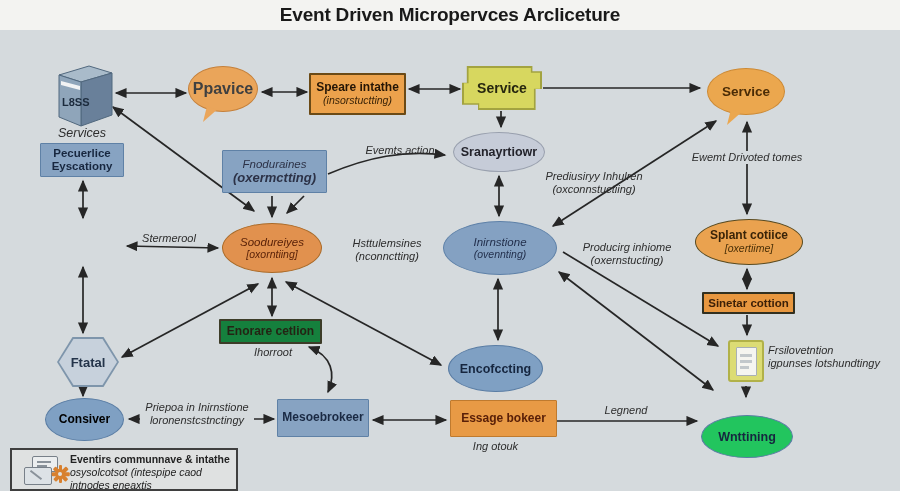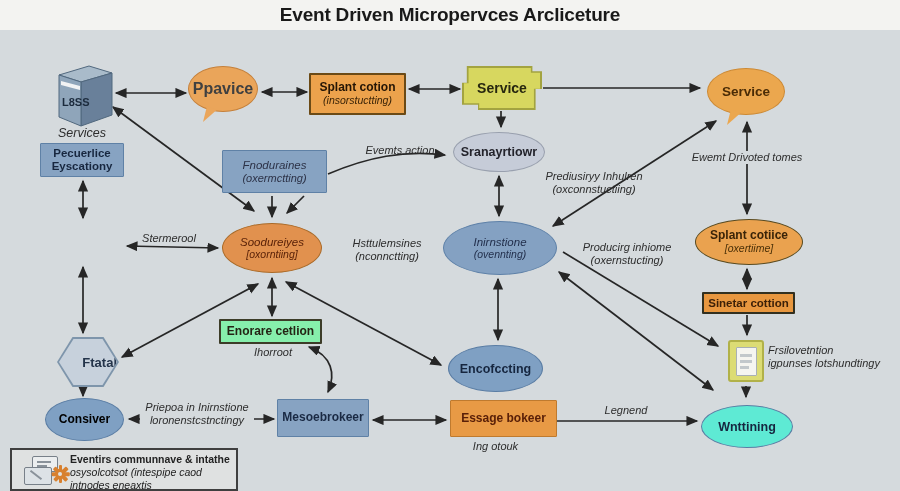--- a/index.html
+++ b/index.html
@@ -16,21 +16,21 @@
   .ell{border-radius:50%;}
   .bold12{font-weight:bold;font-size:12.5px;}
   .it10{font-style:italic;font-size:10.5px;font-weight:normal;}
   .lbl{position:absolute;z-index:3;font-style:italic;color:#2d2d2d;font-size:11px;
        line-height:1.2;text-align:center;}
   .lbl.bg{background:#d5dadd;}
   .hexo{position:absolute;z-index:2;clip-path:polygon(25% 0%,75% 0%,100% 50%,75% 100%,25% 100%,0% 50%);
         background:#7e95ab;}
   .hexi{position:absolute;left:2px;top:2px;right:2px;bottom:2px;
         clip-path:polygon(25% 0%,75% 0%,100% 50%,75% 100%,25% 100%,0% 50%);
-        background:#c7d1dc;display:flex;align-items:center;justify-content:flex-end;
+        background:#c7d1dc;display:flex;align-items:center;justify-content:center;
         font-weight:bold;font-size:13px;color:#24344a;}
   .jago{position:absolute;z-index:2;background:#a3a340;
         clip-path:polygon(6% 0%,88% 0%,88% 12%,100% 12%,100% 52%,92% 52%,92% 100%,20% 100%,20% 88%,0% 88%,0% 38%,6% 38%);}
   .jagi{position:absolute;left:2px;top:2px;right:2px;bottom:2px;background:#d7d75f;
         clip-path:polygon(6% 0%,88% 0%,88% 12%,100% 12%,100% 52%,92% 52%,92% 100%,20% 100%,20% 88%,0% 88%,0% 38%,6% 38%);
         display:flex;align-items:center;justify-content:center;font-weight:bold;font-size:14px;color:#27270f;}
   .bubble{border-radius:50%;}
   .tail{position:absolute;z-index:2;width:16px;height:16px;}
   .legendbox{position:absolute;z-index:4;left:10px;top:448px;width:228px;height:43px;
         background:#dfe1e1;border:2px solid #3f3f3f;box-sizing:border-box;overflow:hidden;}
@@ -116,38 +116,38 @@
     <span class="bold12" style="font-size:11.5px;">Pecuerlice</span>
     <span class="bold12" style="font-size:11.5px;">Eyscationy</span>
   </div>
 
   <div class="node bubble" style="left:188px;top:66px;width:70px;height:46px;background:#eaa55a;border:1.5px solid #c5803b;">
     <span style="font-weight:bold;font-size:16px;color:#404040;text-align:right;">Ppavice</span>
   </div>
   <div class="tail" style="left:203px;top:106px;background:#eaa55a;clip-path:polygon(0% 100%,25% 0%,85% 25%);"></div>
 
   <div class="node rect" style="left:309px;top:73px;width:97px;height:42px;background:#eca24c;border:2px solid #6b4a16;">
-    <span style="font-weight:bold;font-size:12px;color:#241505;">Splant cotion</span>
+    <span style="font-weight:bold;font-size:12px;color:#241505;">Speare intathe</span>
     <span class="it10" style="color:#3a2408;">(insorstuctting)</span>
   </div>
 
   <div class="jago" style="left:462px;top:66px;width:80px;height:44px;">
     <div class="jagi">
       <span>Service</span>
     </div>
   </div>
 
   <div class="node bubble" style="left:707px;top:68px;width:78px;height:47px;background:#eba74e;border:1.5px solid #cd8a35;">
     <span style="font-weight:bold;font-size:13.5px;color:#4a2c06;">Service</span>
   </div>
   <div class="tail" style="left:727px;top:109px;background:#eba74e;clip-path:polygon(0% 100%,25% 0%,85% 25%);"></div>
 
   <div class="node rect blue" style="left:222px;top:150px;width:105px;height:43px;">
     <span class="it10" style="font-size:11.5px;color:#2c3247;">Fnoduraines</span>
-    <span class="it10" style="font-size:11px;color:#2c3247;">(oxermctting)</span>
+    <span class="it10" style="font-size:13px;color:#2c3247;font-weight:bold;">(oxermctting)</span>
   </div>
 
   <div class="node ell" style="left:453px;top:132px;width:92px;height:40px;background:#c6ccd8;border:1.5px solid #99a0ae;">
     <span style="font-weight:bold;font-size:12.5px;color:#23232b;text-align:center;">Sranayrtiowr</span>
   </div>
 
 
   <div class="node ell" style="left:222px;top:223px;width:100px;height:50px;background:#e1914e;border:1.5px solid #a96a28;">
     <span class="it10" style="font-size:11.5px;color:#5a2208;">Soodureiyes</span>
     <span class="it10" style="color:#5a2208;">[oxorntiing]</span>
@@ -178,37 +178,37 @@
   <div class="hexo" style="left:57px;top:337px;width:62px;height:50px;">
     <div class="hexi">
       <span>Ftatal</span>
     </div>
   </div>
 
   <div class="node ell" style="left:45px;top:398px;width:79px;height:43px;background:#7fa0c3;border:1.5px solid #5a7da4;">
     <span style="font-weight:bold;font-size:12px;color:#000000;">Consiver</span>
   </div>
 
-  <div class="node rect" style="left:219px;top:319px;width:103px;height:25px;background:#86efac;border:2px solid #3c3c28;">
+  <div class="node rect" style="left:219px;top:319px;width:103px;height:25px;background:#15803d;border:2px solid #3c3c28;">
     <span style="font-weight:bold;font-size:12px;color:#242414;">Enorare cetlion</span>
   </div>
 
   <div class="node rect blue" style="left:277px;top:399px;width:92px;height:38px;">
     <span style="font-weight:bold;font-size:12px;color:#1a2a44;">Mesoebrokeer</span>
   </div>
 
   <div class="node ell" style="left:448px;top:345px;width:95px;height:47px;background:#7fa0c3;border:1.5px solid #5a7da4;">
     <span style="font-weight:bold;font-size:12.5px;color:#16263f;">Encofccting</span>
   </div>
 
   <div class="node rect" style="left:450px;top:400px;width:107px;height:37px;background:#e89a45;border:1.5px solid #bf7a2e;">
     <span style="font-weight:bold;font-size:12px;color:#5a2008;">Essage bokeer</span>
   </div>
 
-  <div class="node ell" style="left:701px;top:405px;width:92px;height:43px;background:#5eead4;border:1.5px solid #5a7da4;">
+  <div class="node ell" style="left:701px;top:415px;width:92px;height:43px;background:#22c55e;border:1.5px solid #5a7da4;">
     <span style="font-weight:bold;font-size:12.5px;color:#16263f;">Wnttining</span>
   </div>
 
   <div class="lbl" style="left:355px;top:144px;width:90px;">Evemts action</div>
   <div class="lbl bg" style="left:688px;top:151px;width:118px;">Ewemt Drivoted tomes</div>
   <div class="lbl" style="left:543px;top:170px;width:102px;">
     <div>Prediusiryy Inhulren</div>
     <div>(oxconnstuctiing)</div>
   </div>
   <div class="lbl" style="left:578px;top:241px;width:98px;">

